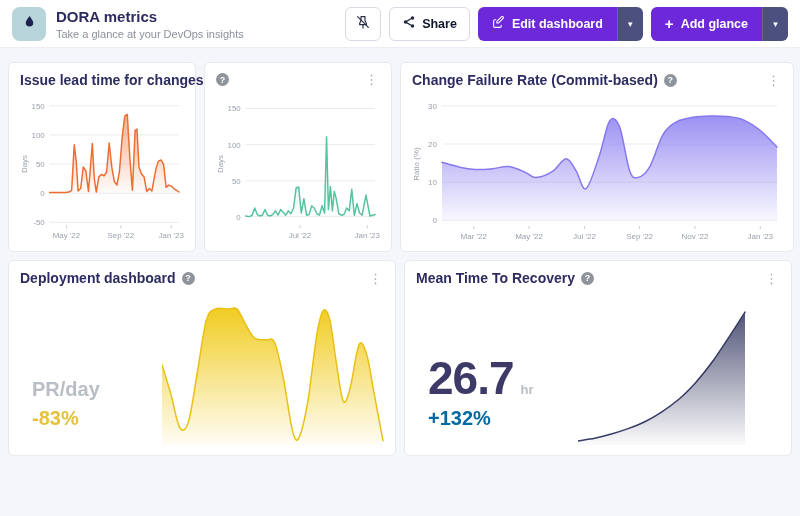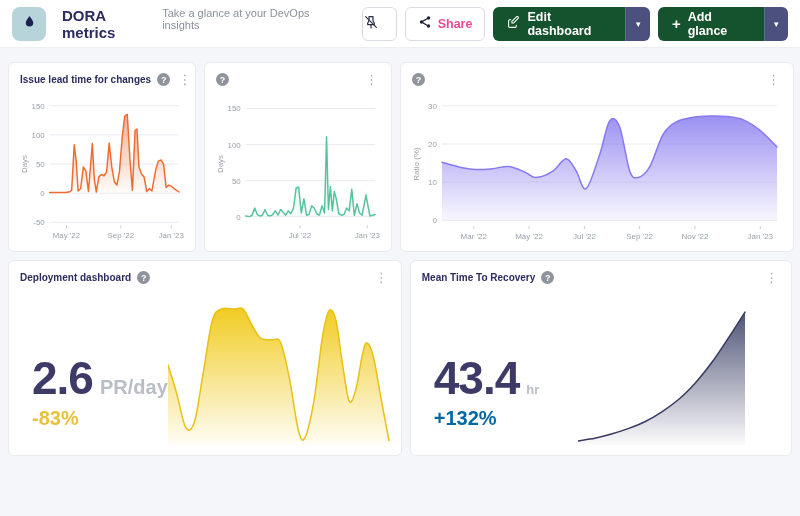--- a/index.html
+++ b/index.html
@@ -4,46 +4,46 @@
 <style>
   * { box-sizing: border-box; margin: 0; padding: 0; }
   html,body { width:800px; height:516px; overflow:hidden; }
   body { background:#f5f6f9; font-family:"Liberation Sans", sans-serif; }
 
   
   .topbar { height:48px; background:#fff; border-bottom:1px solid #eceef2;
             display:flex; align-items:center; padding:0 12px; gap:10px; }
   .logo { width:34px; height:34px; border-radius:8px; background:#b7d4da;
           display:flex; align-items:center; justify-content:center; flex:0 0 auto; }
-  .titleblock { display:flex; flex-direction:row; gap:3px;margin-left:6px; }
+  .titleblock { display:flex; flex-direction:column; gap:3px; }
   .app-title { font-size:15px; font-weight:bold; color:#2d2b5f; }
   .app-sub { font-size:11px; color:#8a919c; }
   .spacer { flex:1; }
   .actions { display:flex; gap:8px; align-items:center; }
   .btn-plain { height:34px; background:#fff; border:1px solid #d8dbe4; border-radius:6px;
-               display:flex; align-items:center; justify-content:space-between; gap:6px;
-               padding:0 12px; font-size:12.5px; font-weight:bold; color:#ec4899; cursor:pointer; }
+               display:flex; align-items:center; justify-content:center; gap:6px;
+               padding:0 12px; font-size:12.5px; font-weight:bold; color:#0f172a; cursor:pointer; }
   .btn-icononly { width:36px; padding:0; }
   .splitbtn { display:flex; height:34px; border-radius:6px; overflow:hidden; cursor:pointer; }
-  .splitbtn .main { background:#14532d; color:#fff; display:flex; align-items:center;
+  .splitbtn .main { background:#6d28d9; color:#fff; display:flex; align-items:center;
                     gap:7px; padding:0 14px; font-size:12.5px; font-weight:bold; }
   .splitbtn .drop { background:#4c507e; width:26px; display:flex; align-items:center;
                     justify-content:center; color:#fff; font-size:9px; border-left:1px solid rgba(255,255,255,0.15); }
   .plus-glyph { font-size:15px; font-weight:bold; line-height:1; }
 
   
   .main { padding:14px 8px 0 8px; }
   .row1 { display:grid; grid-template-columns:188px 188px 1fr; gap:8px; }
   .row2 { display:grid; grid-template-columns:1fr 1fr; gap:8px; margin-top:8px; }
   .card { background:#fff; border:1px solid #e8eaf0; border-radius:6px;
           padding:9px 11px; display:flex; flex-direction:column; }
   .row1 .card { height:190px; }
   .row2 .card { height:196px; }
   .card-head { display:flex; align-items:center; gap:6px; }
-  .card-title { font-size:10px; font-weight:bold; color:#2d2b5f; white-space:nowrap; }
+  .card-title { font-size:14px; font-weight:bold; color:#2d2b5f; white-space:nowrap; }
   .help { width:13px; height:13px; border-radius:50%; background:#8f939b; color:#fff;
           font-size:9px; font-weight:bold; display:flex; align-items:center;
           justify-content:center; flex:0 0 auto; cursor:pointer; }
   .menu { margin-left:auto; color:#a2a7b0; font-size:13px; cursor:pointer;
           line-height:1; padding:1px 2px; }
   .chart-wrap { flex:1; display:flex; align-items:flex-end; justify-content:center; }
 
   
   .stat-body { flex:1; display:flex; align-items:flex-end; }
   .stat-block { padding:0 0 16px 12px; flex:0 0 auto; }
@@ -187,20 +187,21 @@
             <text x="153.1" y="145" text-anchor="middle" font-size="8" fill="#9aa1ab">Jan '23</text>
             <text x="7" y="70" text-anchor="middle" font-size="8" fill="#9aa1ab" transform="rotate(-90 7 70)">Days</text>
             <path d="M30.0 122.5L33.9 123.2L36.5 121.8L39.2 114.5L41.8 121.1L44.4 122.5L47.0 121.8L49.6 116.0L52.3 121.8L54.9 122.5L57.5 121.1L60.1 117.4L62.8 121.8L65.4 116.0L68.0 118.9L70.6 121.8L73.2 117.4L75.8 120.3L78.5 114.5L81.1 94.1L83.7 93.3L86.3 119.6L89.0 105.0L91.6 121.8L94.2 121.1L96.8 112.3L99.4 114.5L102.1 120.3L104.7 121.8L107.3 112.3L109.9 119.6L111.9 42.3L113.8 116.0L115.8 92.6L117.8 117.4L119.7 97.7L121.7 105.0L124.3 120.3L126.9 121.8L129.6 121.1L132.2 114.5L134.8 117.4L137.4 95.5L140.0 121.8L142.7 110.1L145.3 119.6L147.9 121.8L151.8 101.4L155.8 122.5L161.0 121.1L161.0 123.2L30.0 123.2Z" fill="url(#grad1)"></path>
             <path d="M30.0 122.5L33.9 123.2L36.5 121.8L39.2 114.5L41.8 121.1L44.4 122.5L47.0 121.8L49.6 116.0L52.3 121.8L54.9 122.5L57.5 121.1L60.1 117.4L62.8 121.8L65.4 116.0L68.0 118.9L70.6 121.8L73.2 117.4L75.8 120.3L78.5 114.5L81.1 94.1L83.7 93.3L86.3 119.6L89.0 105.0L91.6 121.8L94.2 121.1L96.8 112.3L99.4 114.5L102.1 120.3L104.7 121.8L107.3 112.3L109.9 119.6L111.9 42.3L113.8 116.0L115.8 92.6L117.8 117.4L119.7 97.7L121.7 105.0L124.3 120.3L126.9 121.8L129.6 121.1L132.2 114.5L134.8 117.4L137.4 95.5L140.0 121.8L142.7 110.1L145.3 119.6L147.9 121.8L151.8 101.4L155.8 122.5L161.0 121.1" fill="none" stroke="#56c39c" stroke-width="1.5" stroke-linejoin="round" stroke-linecap="round"></path>
           </svg>
       </div>
     </div>
 
     <div class="card">
       <div class="card-head">
+        <span class="card-title">Change Failure Rate (Commit-based)</span>
         <span class="help">?</span>
         <span class="menu">⋮</span>
       </div>
       <div class="chart-wrap">
         <svg width="370" height="148" viewBox="0 0 370 148">
             <defs>
               <linearGradient id="grad2" x1="0" y1="0" x2="0" y2="1">
                 <stop offset="0%" stop-color="rgba(138,126,240,0.85)"></stop>
                 <stop offset="100%" stop-color="rgba(138,126,240,0.06)"></stop>
               </linearGradient>
@@ -237,21 +238,20 @@
 
     <div class="card">
       <div class="card-head">
         <span class="card-title">Deployment dashboard</span>
         <span class="help">?</span>
         <span class="menu">⋮</span>
       </div>
       <div class="stat-body">
         <div class="stat-block">
           <div class="stat-line">
-            <span class="stat-value">2.6</span>
             <span class="stat-unit">PR/day</span>
           </div>
           <div class="stat-change" style="color:#e5c13c">-83%</div>
         </div>
         <div class="spark-wrap">
           <svg width="222" height="152" viewBox="0 0 222 152">
               <defs>
                 <linearGradient id="grad3" x1="0" y1="0" x2="0" y2="1">
                   <stop offset="0%" stop-color="rgba(240,201,22,0.95)"></stop>
                   <stop offset="100%" stop-color="rgba(240,201,22,0.04)"></stop>
@@ -266,21 +266,21 @@
 
     <div class="card">
       <div class="card-head">
         <span class="card-title">Mean Time To Recovery</span>
         <span class="help">?</span>
         <span class="menu">⋮</span>
       </div>
       <div class="stat-body">
         <div class="stat-block">
           <div class="stat-line">
-            <span class="stat-value">43.4</span>
+            <span class="stat-value">26.7</span>
             <span class="stat-unit small">hr</span>
           </div>
           <div class="stat-change" style="color:#0369a1">+132%</div>
         </div>
         <div class="spark-wrap inset">
           <svg width="168" height="140" viewBox="0 0 168 140">
               <defs>
                 <linearGradient id="grad4" x1="0" y1="0" x2="0" y2="1">
                   <stop offset="0%" stop-color="rgba(62,66,104,0.9)"></stop>
                   <stop offset="100%" stop-color="rgba(62,66,104,0.02)"></stop>

